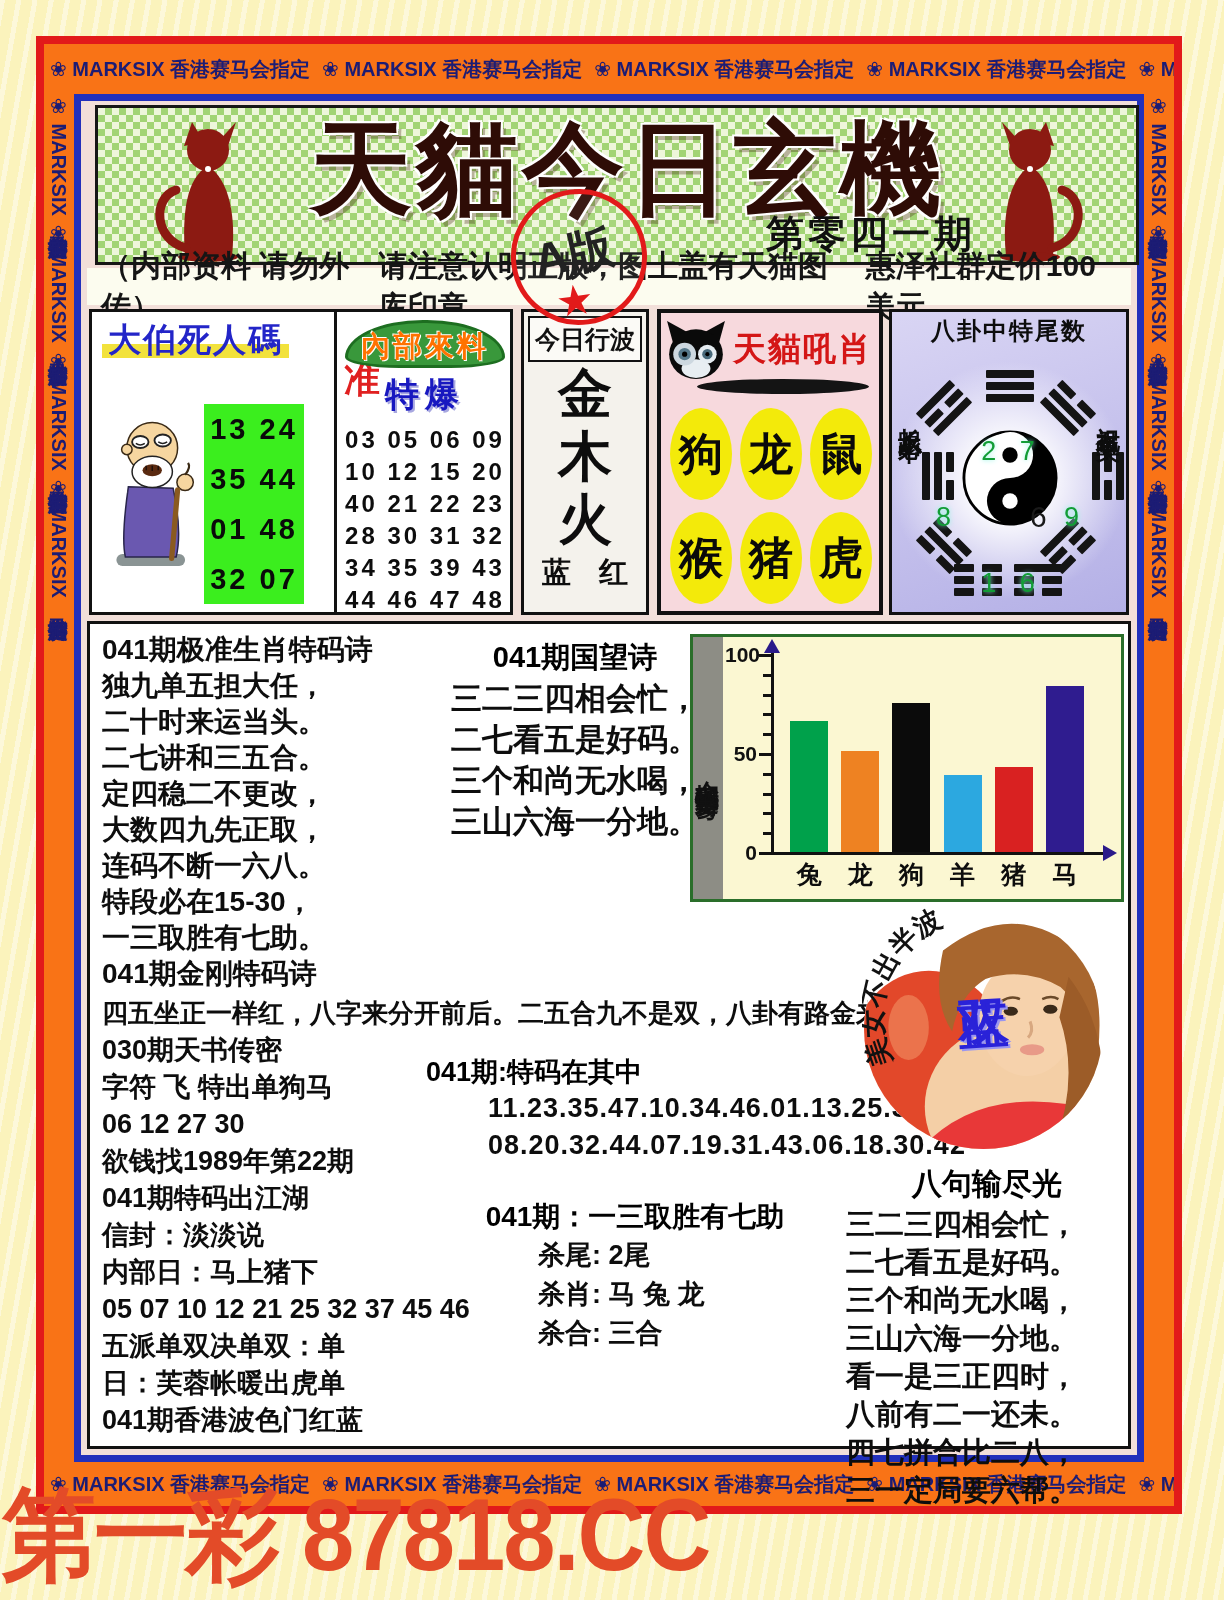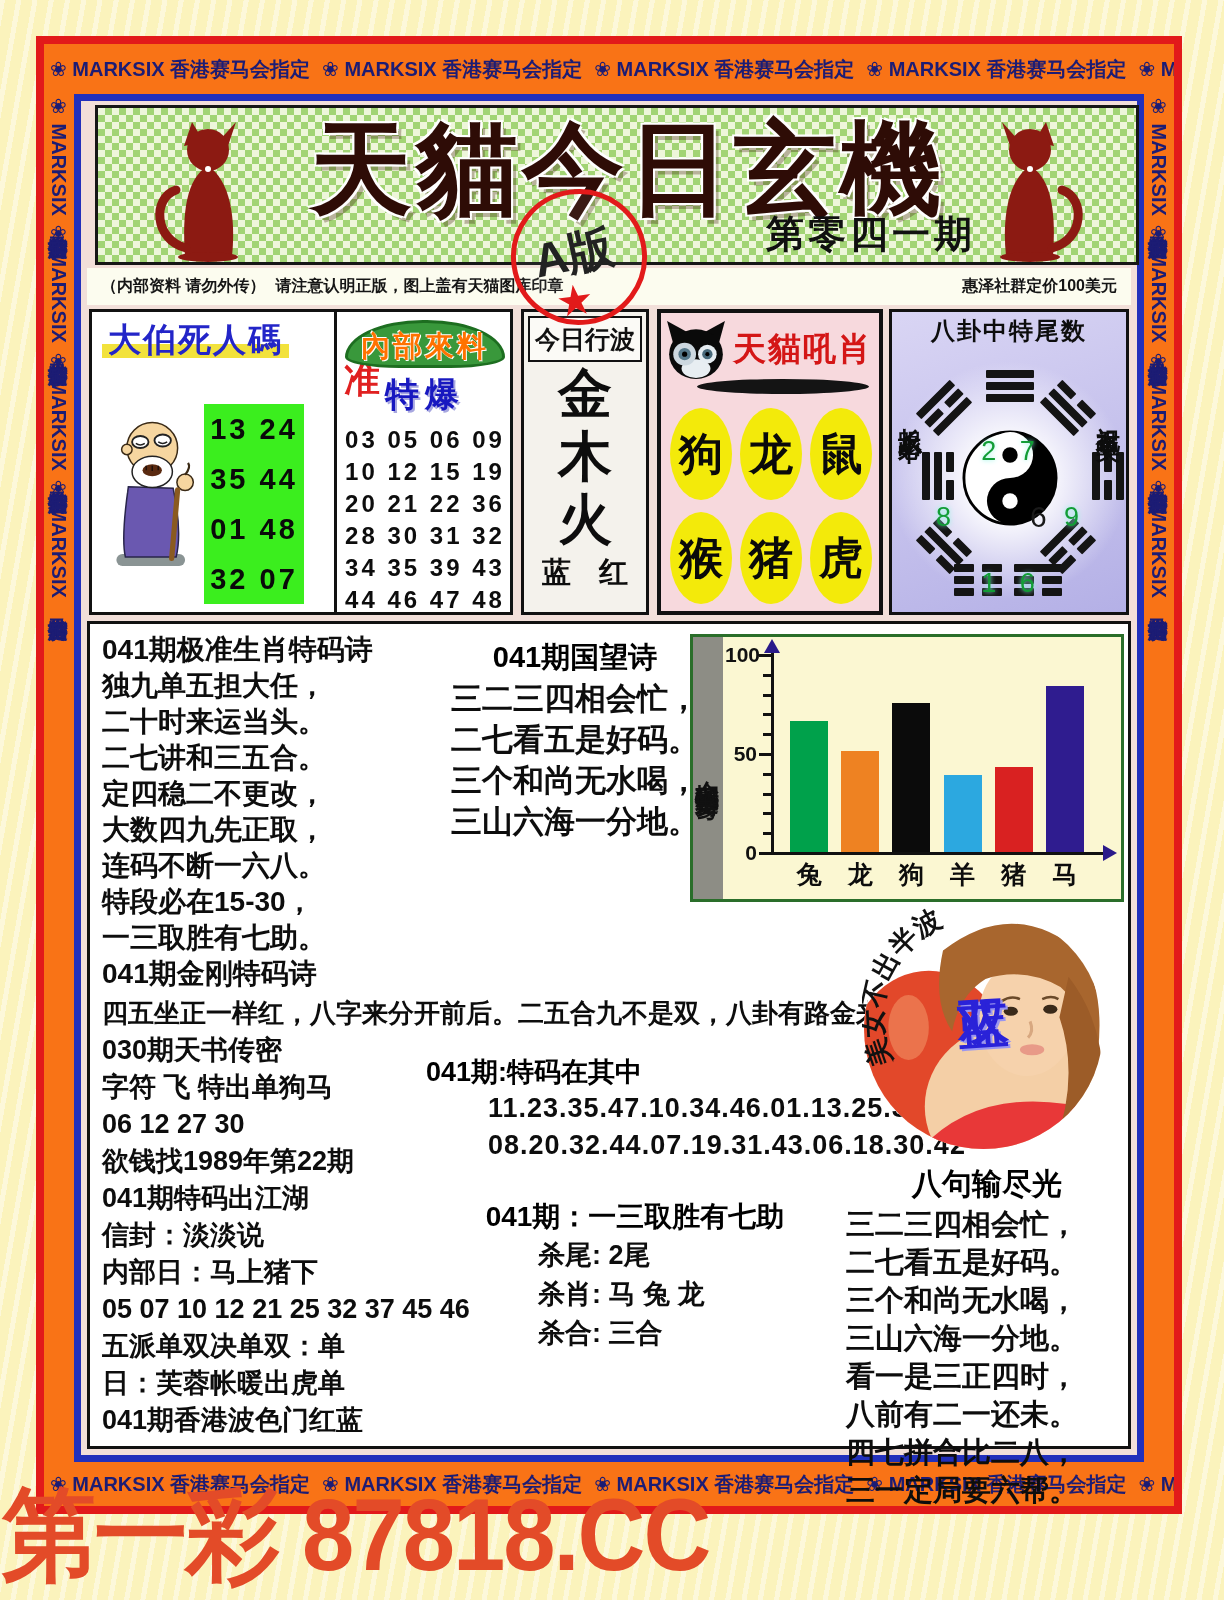--- a/index.html
+++ b/index.html
@@ -33,21 +33,21 @@
   .banner-cat{width:110px;height:142px;}
   #cat-left{left:48px;top:12px;} #cat-right{right:44px;top:12px;transform:scaleX(-1);}
   
   #stamp{left:430px;top:88px;width:126px;height:126px;border:5px solid #e21a1a;border-radius:50%;
          z-index:6;transform:rotate(-8deg);background:rgba(255,255,255,.06);}
   #stamp-text{left:18px;top:28px;font-size:47px;font-weight:900;color:#222;transform:rotate(-4deg);}
   #stamp-star{left:34px;bottom:-4px;color:#e21a1a;font-size:42px;}
   
   #subtitle{left:6px;top:167px;width:1044px;height:37px;background:#fcfcef;
             display:flex;align-items:center;gap:10px;padding:12px 14px;box-sizing:border-box;
-            font-size:16px;font-weight:700;color:#151515;}
+            font-size:30px;font-weight:700;color:#151515;}
   #subtitle .sp{flex:1;}
   
   .tipbox{box-sizing:border-box;border:3px solid #111;background:#fff;top:208px;height:306px;}
   #uncle-box{left:8px;width:424px;}
   #uncle-title{left:10px;top:6px;font-size:33px;font-weight:900;color:#2325c8;
                background:linear-gradient(rgba(0,0,0,0) 58%,#f2e23c 58%,#f2e23c 88%,rgba(0,0,0,0) 88%);
                padding:0 6px;letter-spacing:2px;}
   #uncle-acc{left:252px;top:44px;font-size:36px;font-weight:900;color:#e02020;}
   #uncle-divider{left:242px;top:0;bottom:0;width:3px;background:#111;}
   #green-panel{left:112px;top:92px;width:100px;height:200px;background:#3bee1e;
@@ -245,22 +245,22 @@
             <div class="green-num">35 44</div>
             <div class="green-num">01 48</div>
             <div class="green-num">32 07</div>
           </div>
       <div id="uncle-divider" class="abs"></div>
       <div id="insider" class="abs">
         <div id="ins-banner">內部來料</div>
         <div id="ins-sub">特爆</div>
         <div id="ins-rows">
               <div class="ins-num">03 05 06 09</div>
-              <div class="ins-num">10 12 15 19</div>
-              <div class="ins-num">20 21 22 36</div>
+              <div class="ins-num">10 12 15 20</div>
+              <div class="ins-num">40 21 22 23</div>
               <div class="ins-num">28 30 31 32</div>
               <div class="ins-num">34 35 39 43</div>
               <div class="ins-num">44 46 47 48</div>
             </div>
       </div>
     </div>
 
     <div id="wave-box" class="abs tipbox">
       <div id="wave-head">今日行波</div>
       <div class="wave-el">金</div>

